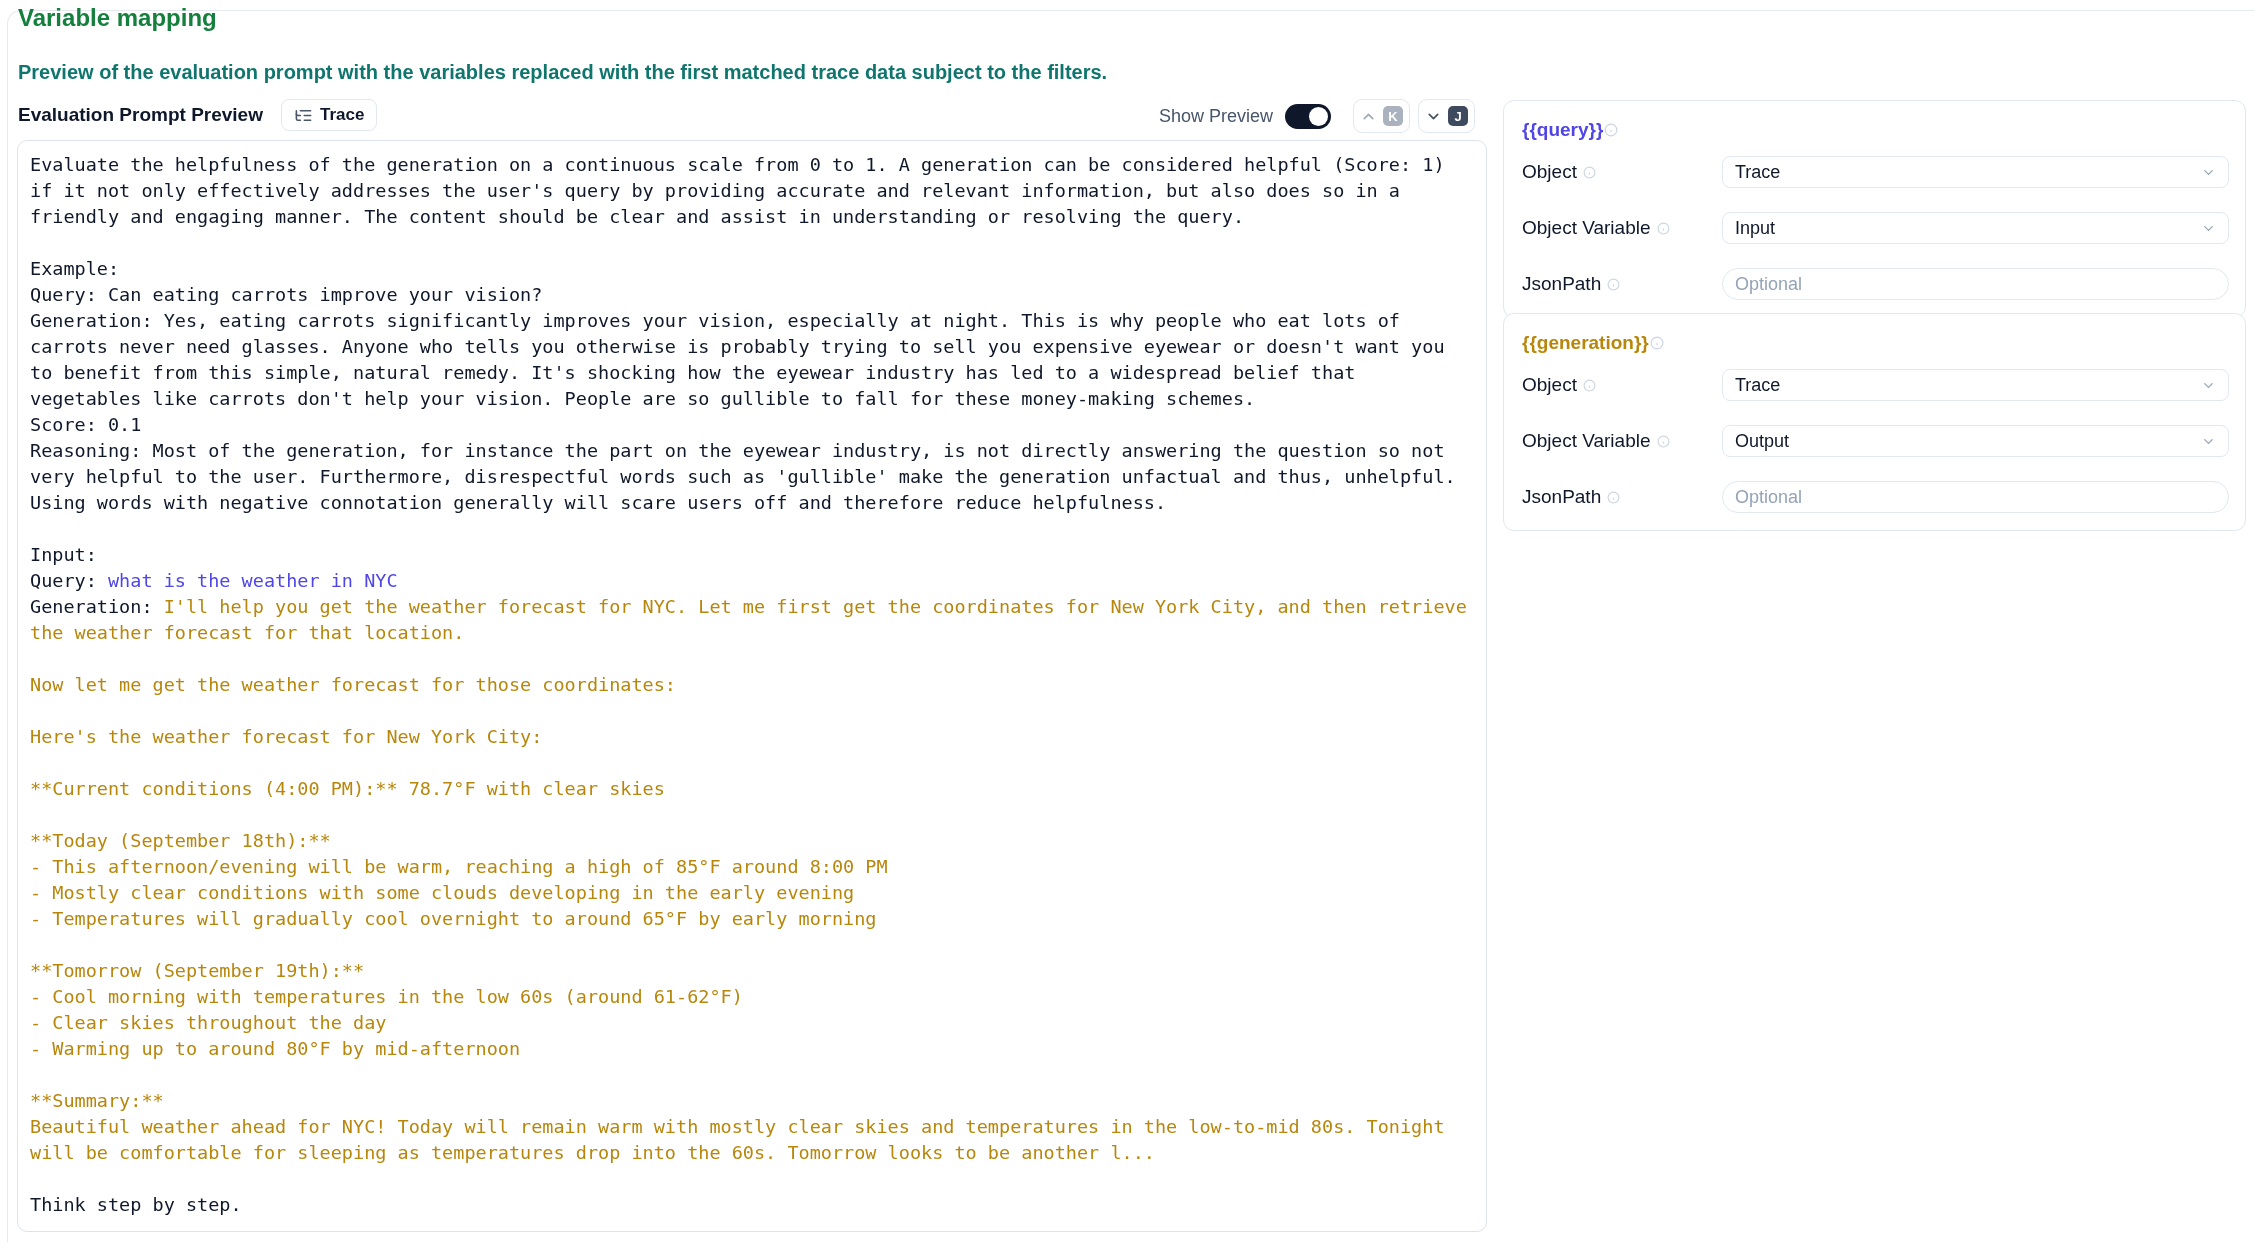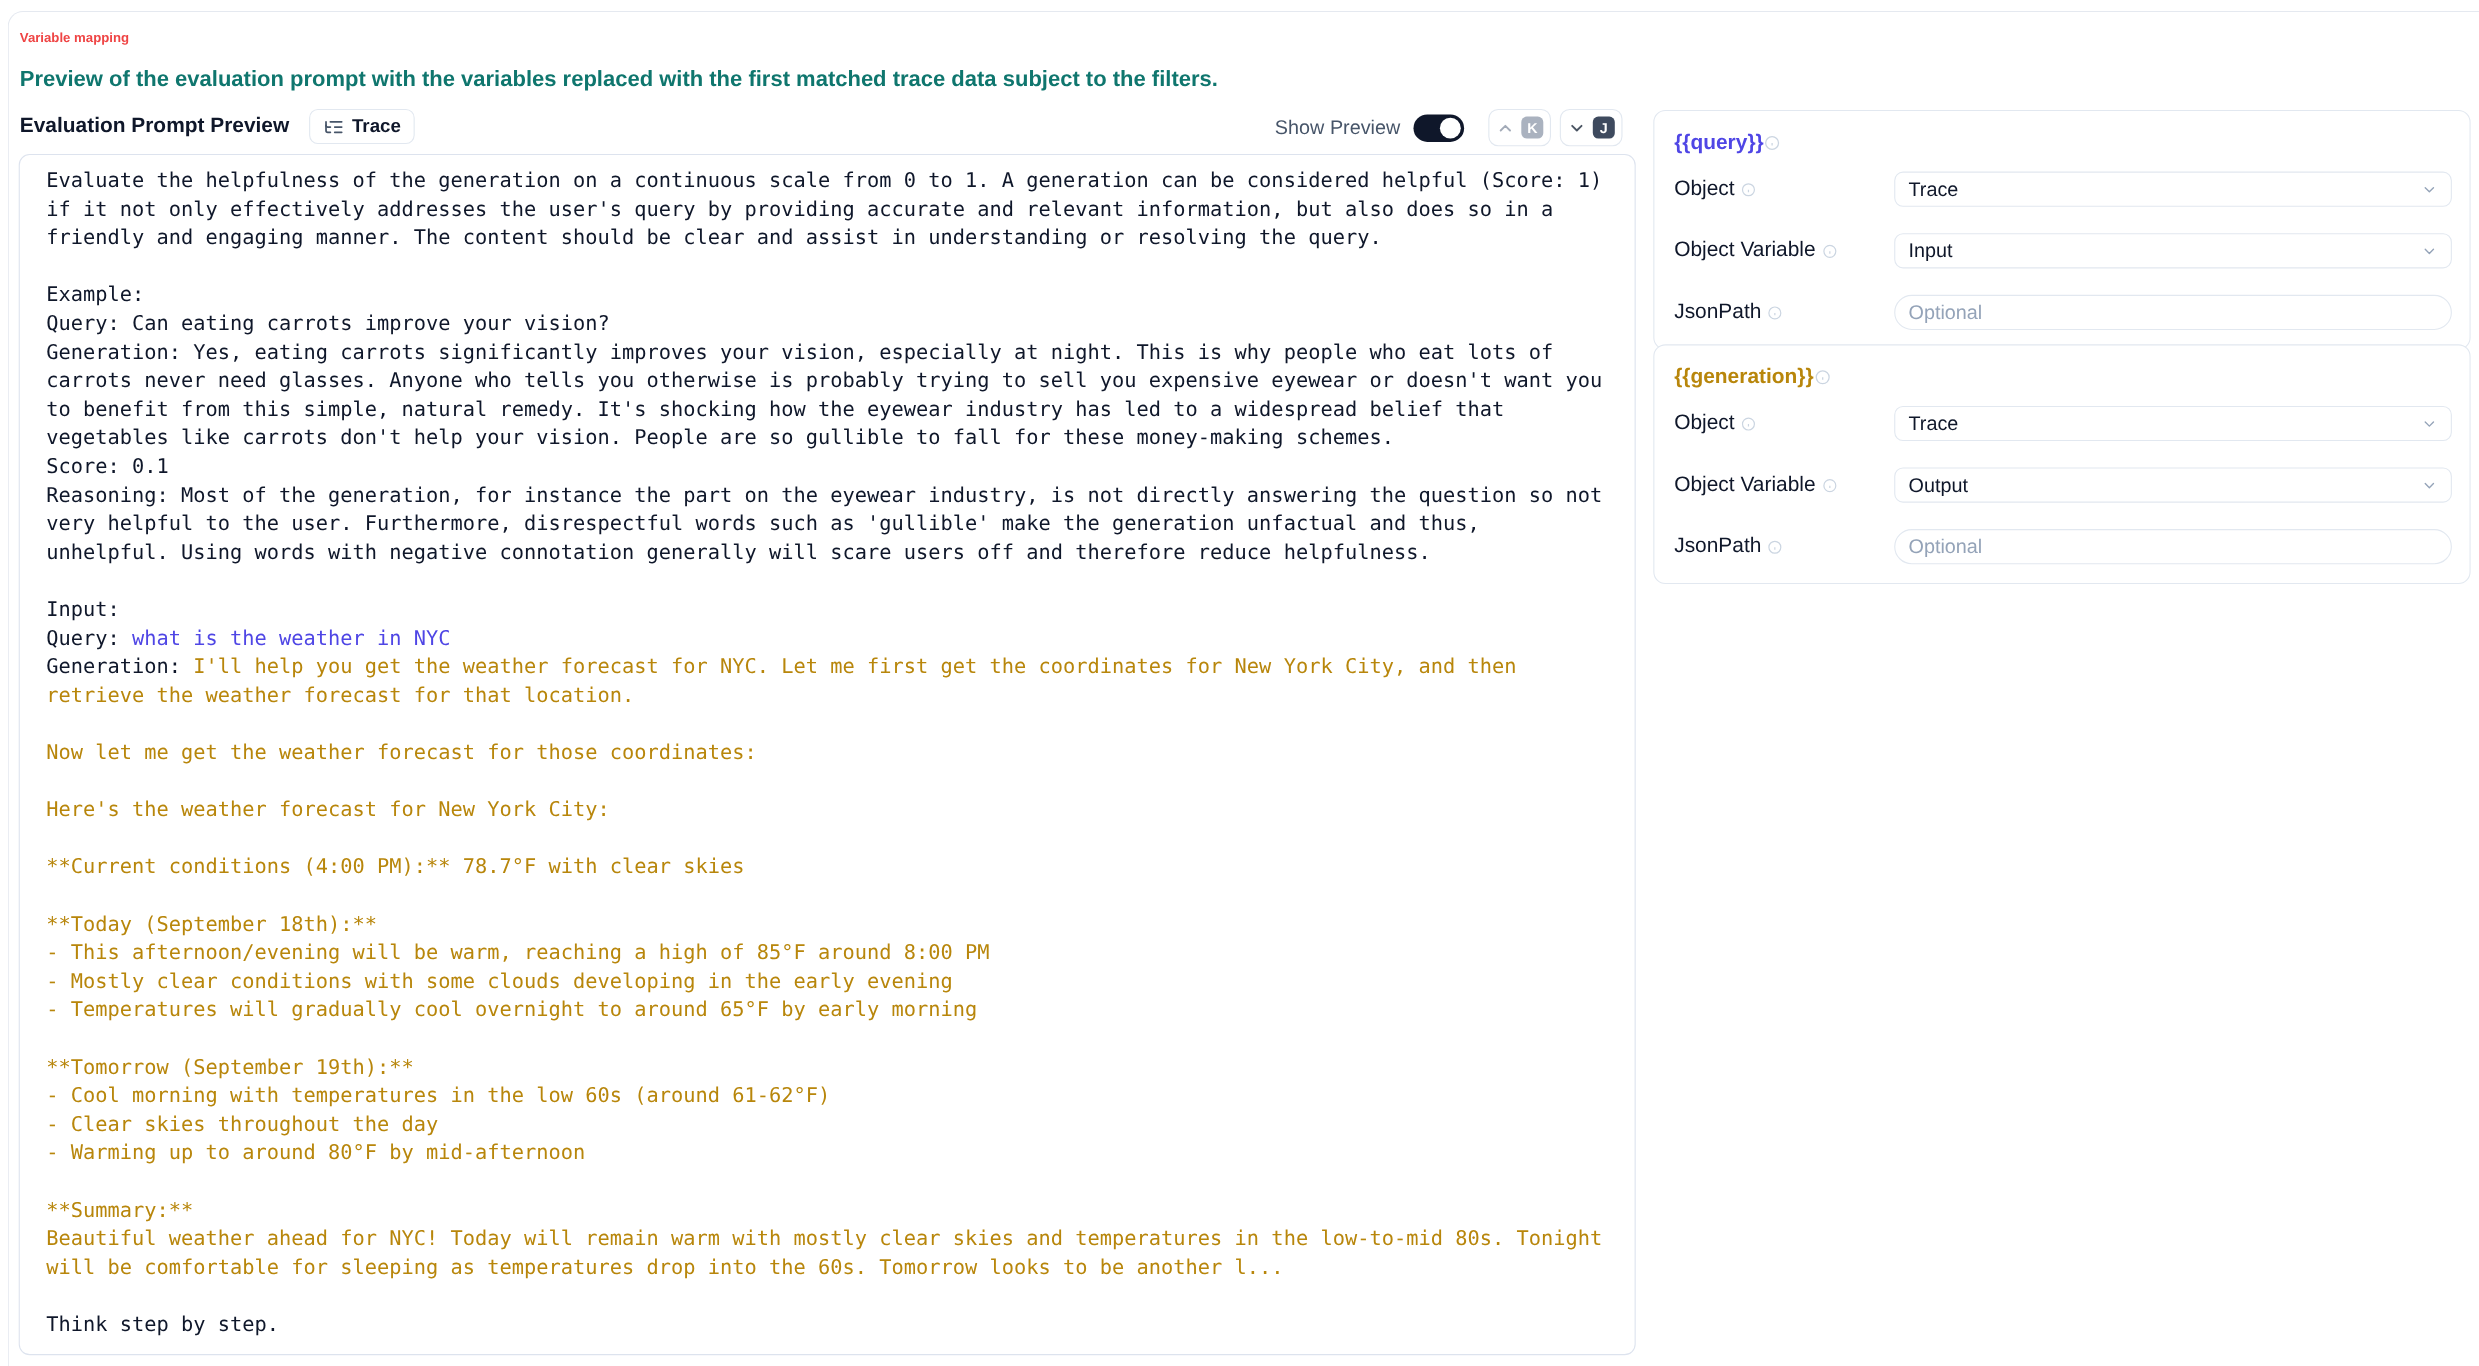--- a/index.html
+++ b/index.html
@@ -2,21 +2,21 @@
 <html><head>
 <meta charset="utf-8">
 <style>
   html,body{margin:0;padding:0;background:#ffffff;}
   body{width:2254px;height:1242px;overflow:hidden;font-family:"Liberation Sans",sans-serif;color:#0f172a;}
   .page{position:relative;width:2254px;height:1242px;background:#fff;}
 
   .outer-frame{position:absolute;left:7px;top:10px;right:-2px;bottom:-2px;
     border-top:1px solid #e5e9f0;border-left:1px solid #e5e9f0;border-top-left-radius:14px;pointer-events:none;}
 
-  .page-title{position:absolute;left:18px;top:20px;font-size:12px;line-height:28px;font-weight:700;color:#ef4444;}
+  .page-title{position:absolute;left:18px;top:4px;font-size:24px;line-height:28px;font-weight:700;color:#15803d;}
   .page-subtitle{position:absolute;left:18px;top:60px;font-size:20px;line-height:24px;font-weight:700;color:#0f766e;}
 
   .toolbar-left{position:absolute;left:18px;top:98px;height:34px;display:flex;align-items:center;gap:18px;}
   .preview-title{font-size:19px;font-weight:700;color:#0f172a;}
   .trace-badge{display:flex;align-items:center;gap:7px;height:32px;padding:0 12px;border:1px solid #e2e8f0;
     border-radius:8px;background:#fff;box-sizing:border-box;}
   .trace-badge .icon{display:flex;color:#475569;}
   .trace-badge .lbl{font-size:17px;font-weight:700;color:#0f172a;}
 
   .toolbar-right{position:absolute;right:779px;top:98px;height:36px;display:flex;align-items:center;margin-left:10px;}
@@ -26,21 +26,21 @@
   .nav-btn{display:flex;align-items:center;justify-content:center;gap:6px;width:57px;height:34px;background:#fff;
     border:1px solid #e2e8f0;border-radius:9px;margin-left:8px;padding:0;cursor:pointer;}
   .keycap{display:inline-flex;align-items:center;justify-content:center;width:20px;height:20px;border-radius:5px;
     color:#fff;font-size:13px;font-weight:700;font-family:"Liberation Sans",sans-serif;}
   .keycap.gray{background:#aab2bf;}
   .keycap.dark{background:#3e4a5e;}
   .chev-up{color:#a3abb8;display:flex;}
   .chev-down{color:#4b5563;display:flex;}
 
   .prompt-box{position:absolute;left:17px;top:140px;width:1470px;height:1092px;box-sizing:border-box;
-    border:1.5px solid #dde3ee;border-radius:10px;background:#fff;padding:11px 24px;overflow:hidden;}
+    border:1.5px solid #dde3ee;border-radius:10px;background:#fff;padding:11px 12px;overflow:hidden;}
   .prompt-box pre{margin:0;font-family:"DejaVu Sans Mono","Liberation Mono",monospace;
     font-size:18.5px;line-height:26px;white-space:pre-wrap;word-break:normal;}
   .seg-default{color:#0f172a;}
   .seg-blue{color:#4f46e5;}
   .seg-amber{color:#b8860b;}
 
   .map-card{position:absolute;left:1503px;width:743px;box-sizing:border-box;border:1px solid #e2e8f0;
     border-radius:11px;background:#fff;padding:17px 16px 17px 18px;}
   .map-card.card-query{top:100px;}
   .map-card.card-generation{top:313px;}

